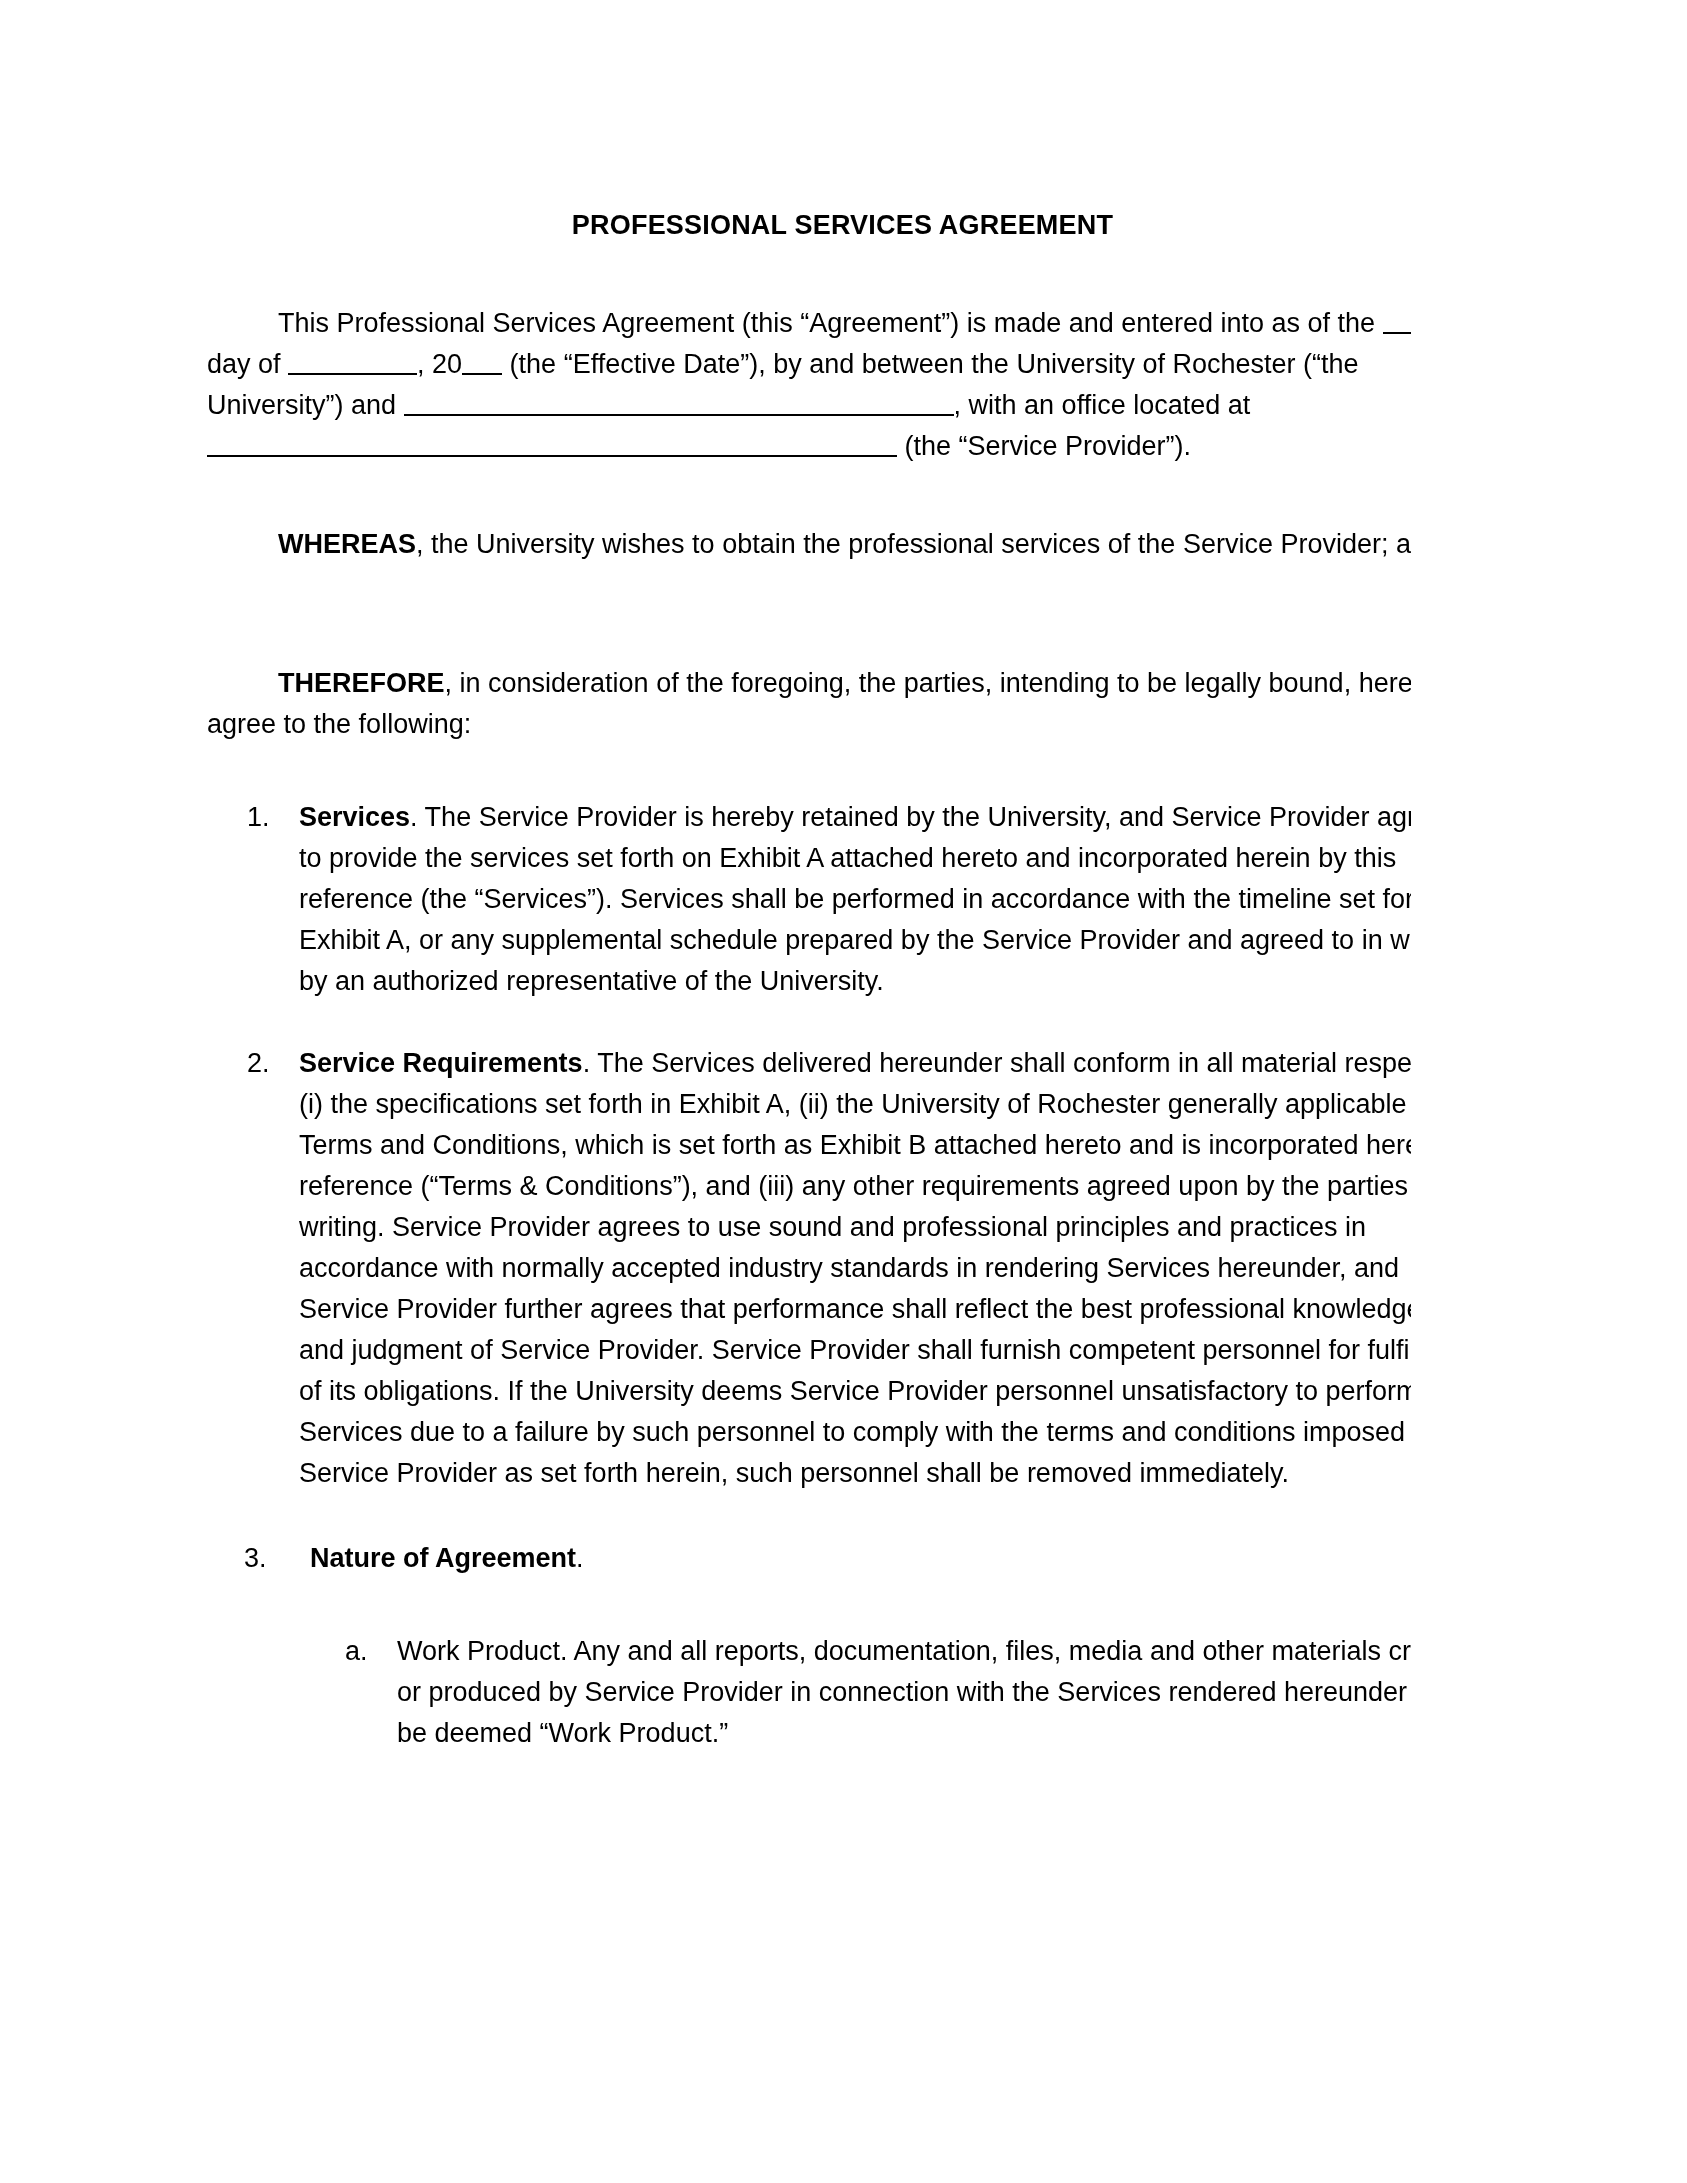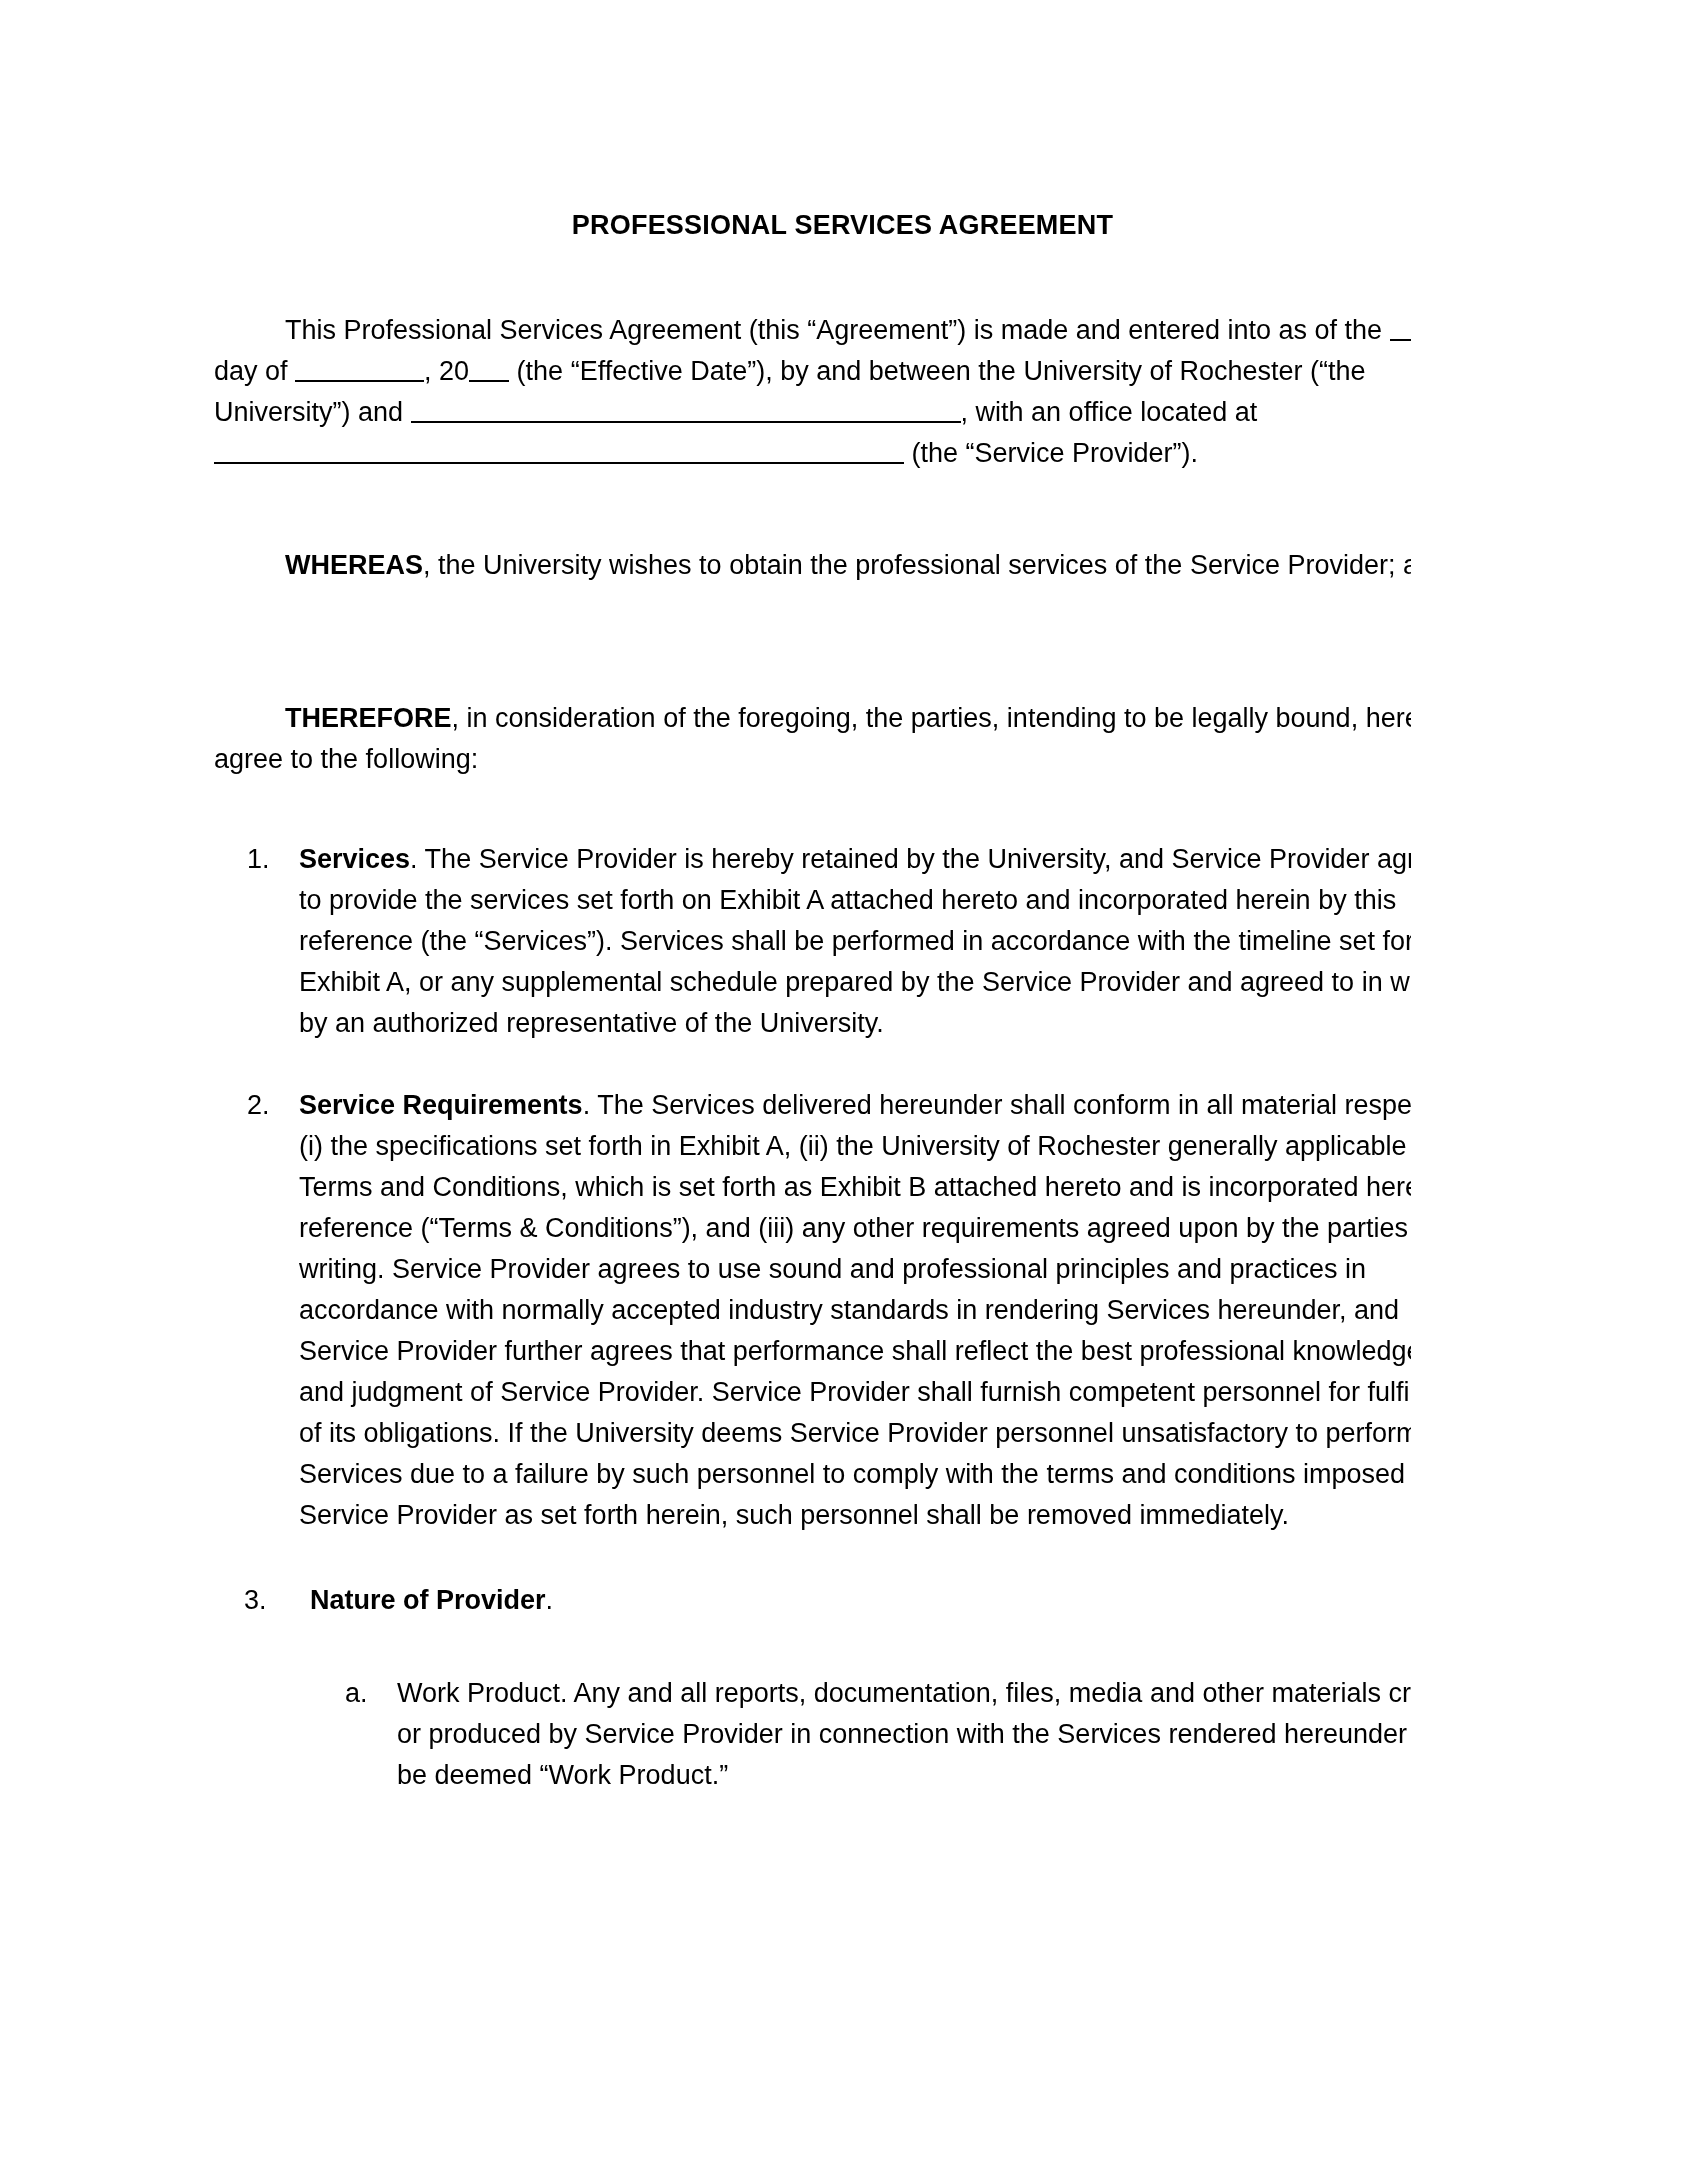--- a/index.html
+++ b/index.html
@@ -31,21 +31,21 @@
   .doc-title {
     text-align: center;
     font-weight: bold;
     font-size: 27px;
     letter-spacing: 0.2px;
     margin: 0;
     padding-top: 208px;
     line-height: 35px;
   }
   p.para {
-    margin: 15px;
+    margin: 8px;
     text-align: left;
     text-indent: 71px;
   }
   .gap-small  { height: 41px; }
   .gap-med    { height: 44px; }
   .gap-big    { height: 52px; }
 
   
   .blank {
     display: inline-block;
@@ -134,21 +134,21 @@
         <span class="li-body"><b class="u">Services</b><span>. The Service Provider is hereby retained by the University, and Service Provider agrees to provide the services set forth on Exhibit A attached hereto and incorporated herein by this reference (the “Services”). Services shall be performed in accordance with the timeline set forth in Exhibit A, or any supplemental schedule prepared by the Service Provider and agreed to in writing by an authorized representative of the University.</span></span>
       </li>
 
       <li style="margin-top:41px">
         <span class="marker">2.</span>
         <span class="li-body"><b class="u">Service Requirements</b><span>. The Services delivered hereunder shall conform in all material respects to (i) the specifications set forth in Exhibit A, (ii) the University of Rochester generally applicable Terms and Conditions, which is set forth as Exhibit B attached hereto and is incorporated herein by reference (“Terms &amp; Conditions”), and (iii) any other requirements agreed upon by the parties in writing. Service Provider agrees to use sound and professional principles and practices in accordance with normally accepted industry standards in rendering Services hereunder, and Service Provider further agrees that performance shall reflect the best professional knowledge, skill and judgment of Service Provider. Service Provider shall furnish competent personnel for fulfillment of its obligations. If the University deems Service Provider personnel unsatisfactory to perform Services due to a failure by such personnel to comply with the terms and conditions imposed on Service Provider as set forth herein, such personnel shall be removed immediately.</span></span>
       </li>
 
       <li class="wide" style="margin-top:44px">
         <span class="marker">3.</span>
-        <span class="li-body"><b class="u">Nature of Provider</b><span>.</span></span>
+        <span class="li-body"><b class="u">Nature of Agreement</b><span>.</span></span>
       </li>
     </ol>
 
     <div class="gap-big"></div>
 
     <ol class="lvl2">
       <li>
         <span class="marker">a.</span>
         <span class="li-body">Work Product. Any and all reports, documentation, files, media and other materials created or produced by Service Provider in connection with the Services rendered hereunder shall be deemed “Work Product.”</span>
       </li>

